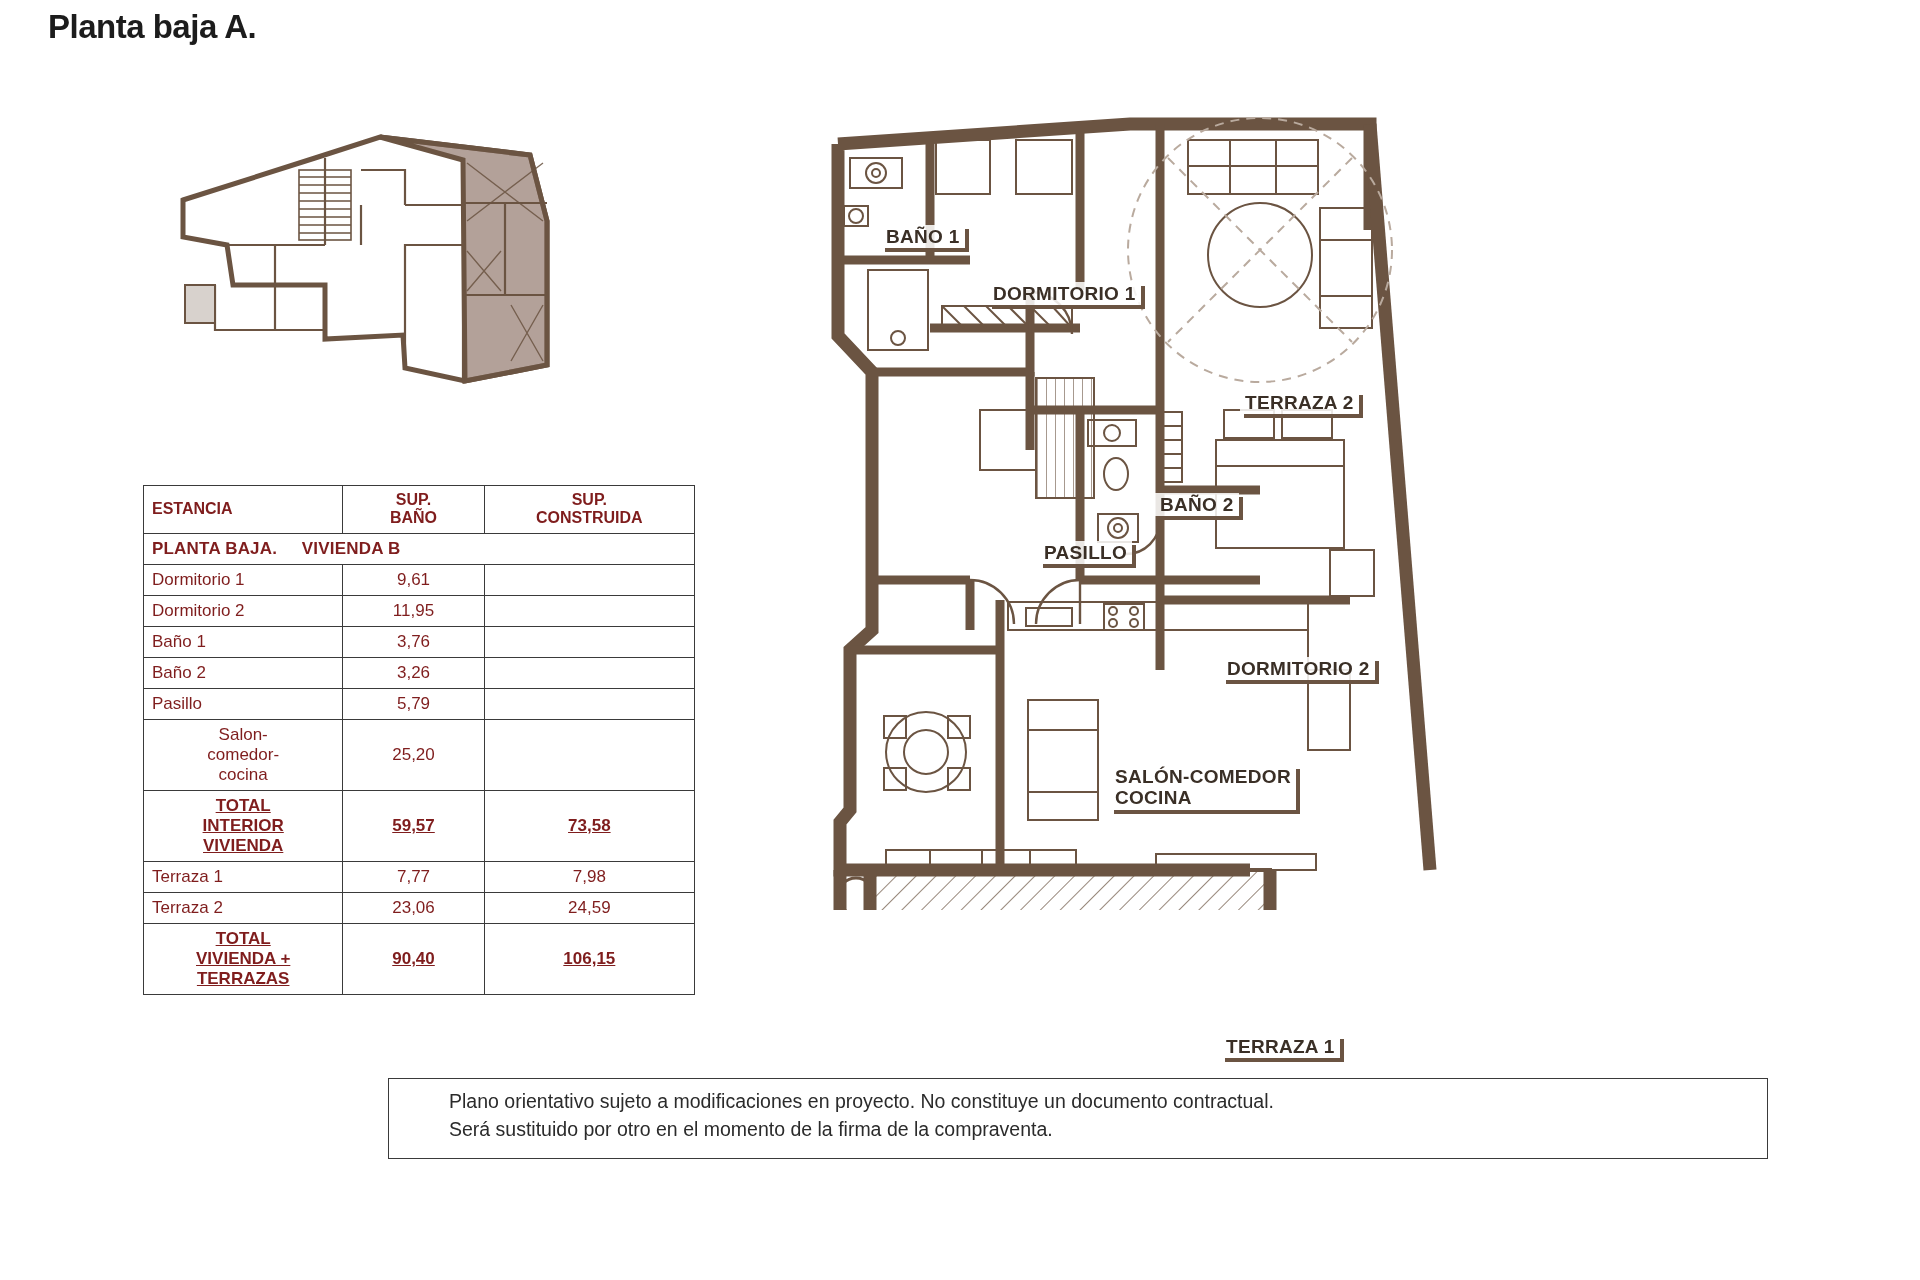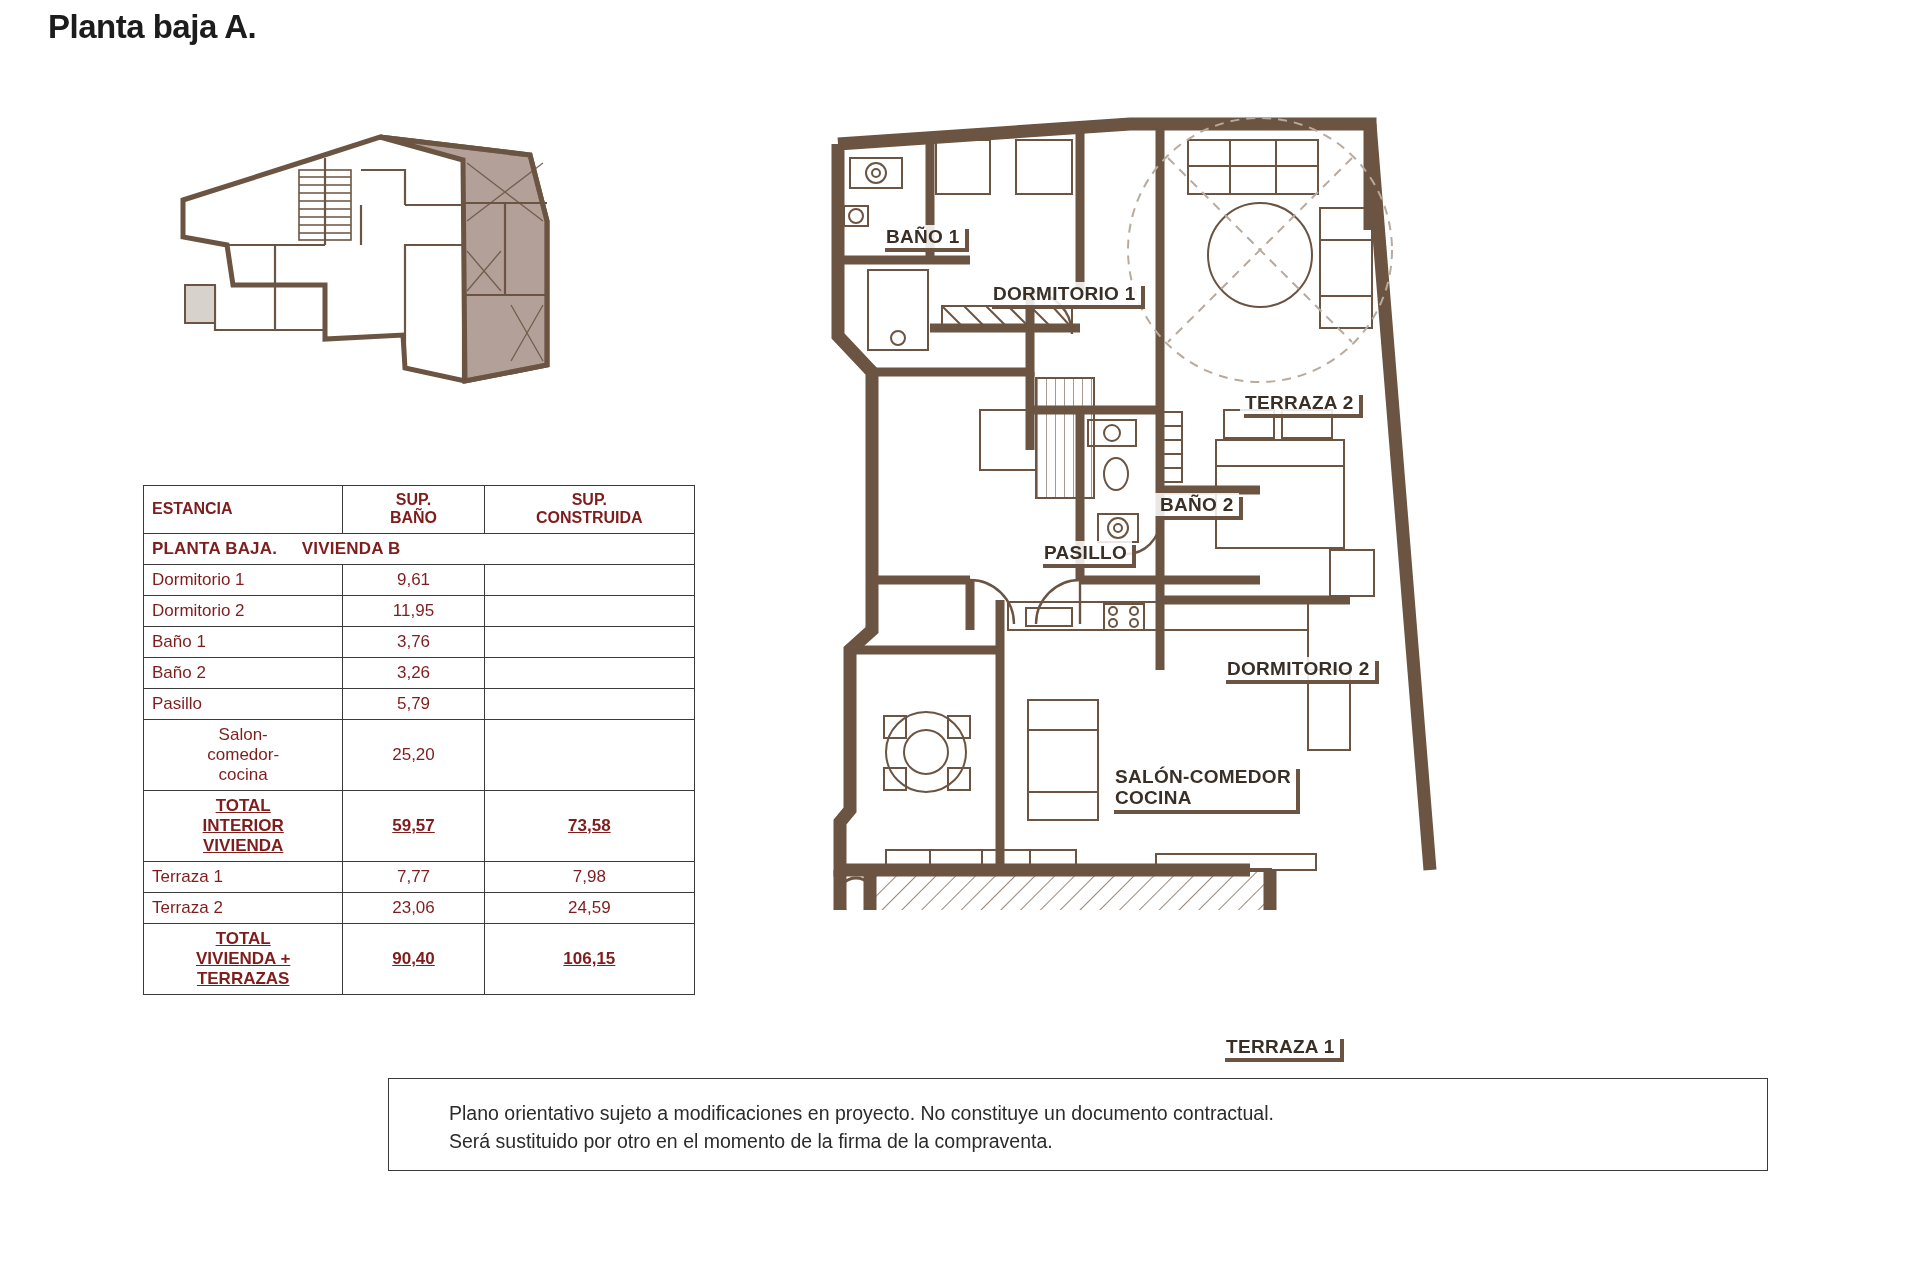--- a/index.html
+++ b/index.html
@@ -110,21 +110,21 @@
   #lbl-salon    { left: 1110px; top: 765px; font-size: 19px; text-align: left; }
   #lbl-terraza1 { left: 1221px; top: 1035px;font-size: 19px; }
 
   
   #disclaimer {
     position: absolute;
     left: 388px;
     top: 1078px;
     width: 1380px;
     border: 1px solid #3a3a3a;
-    padding: 20px 16px 14px 60px;
+    padding: 8px 16px 14px 60px;
     font-size: 19.5px;
     line-height: 1.45;
     color: #2b2b2b;
     box-sizing: border-box;
   }
   #disclaimer div { white-space: nowrap; }
 </style>
 </head>
 <body>
 

